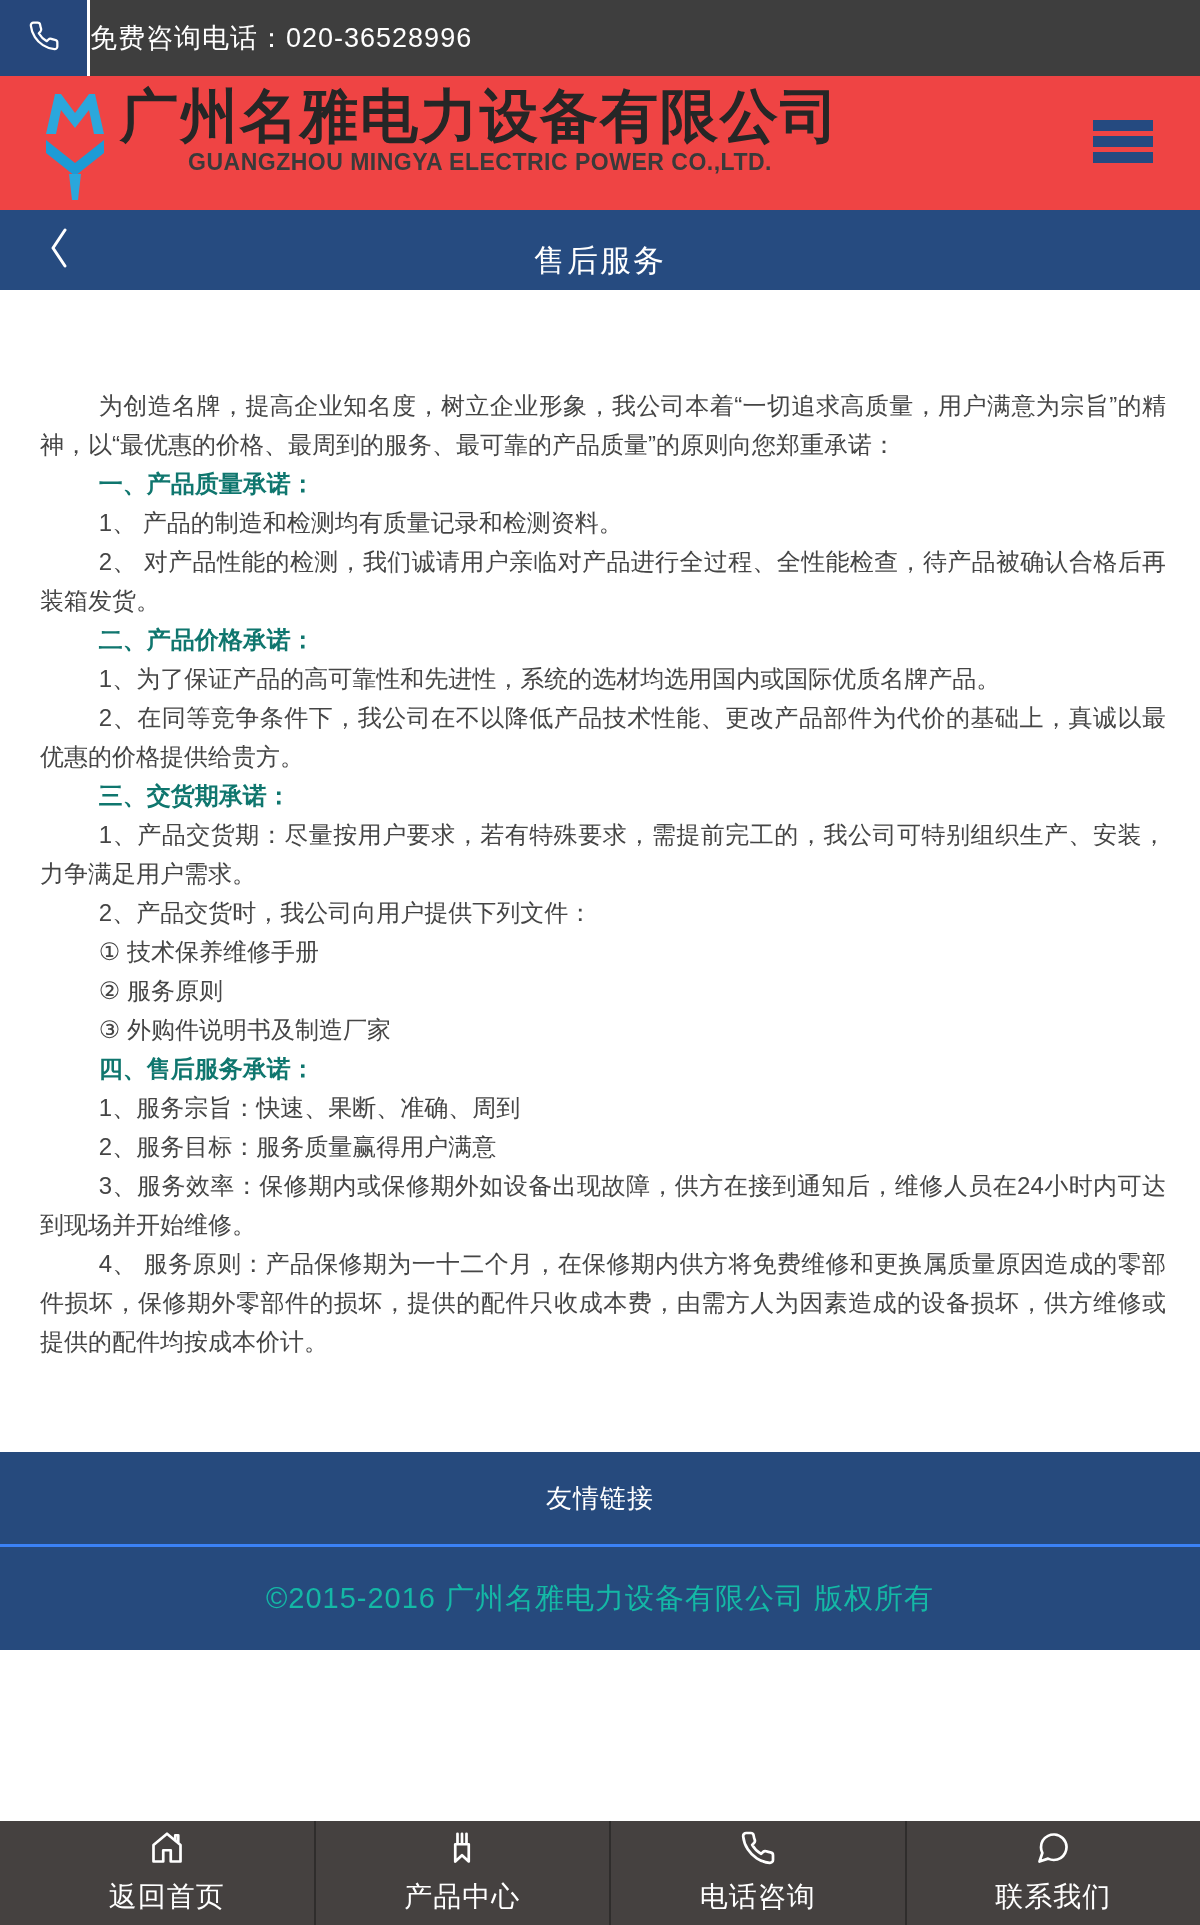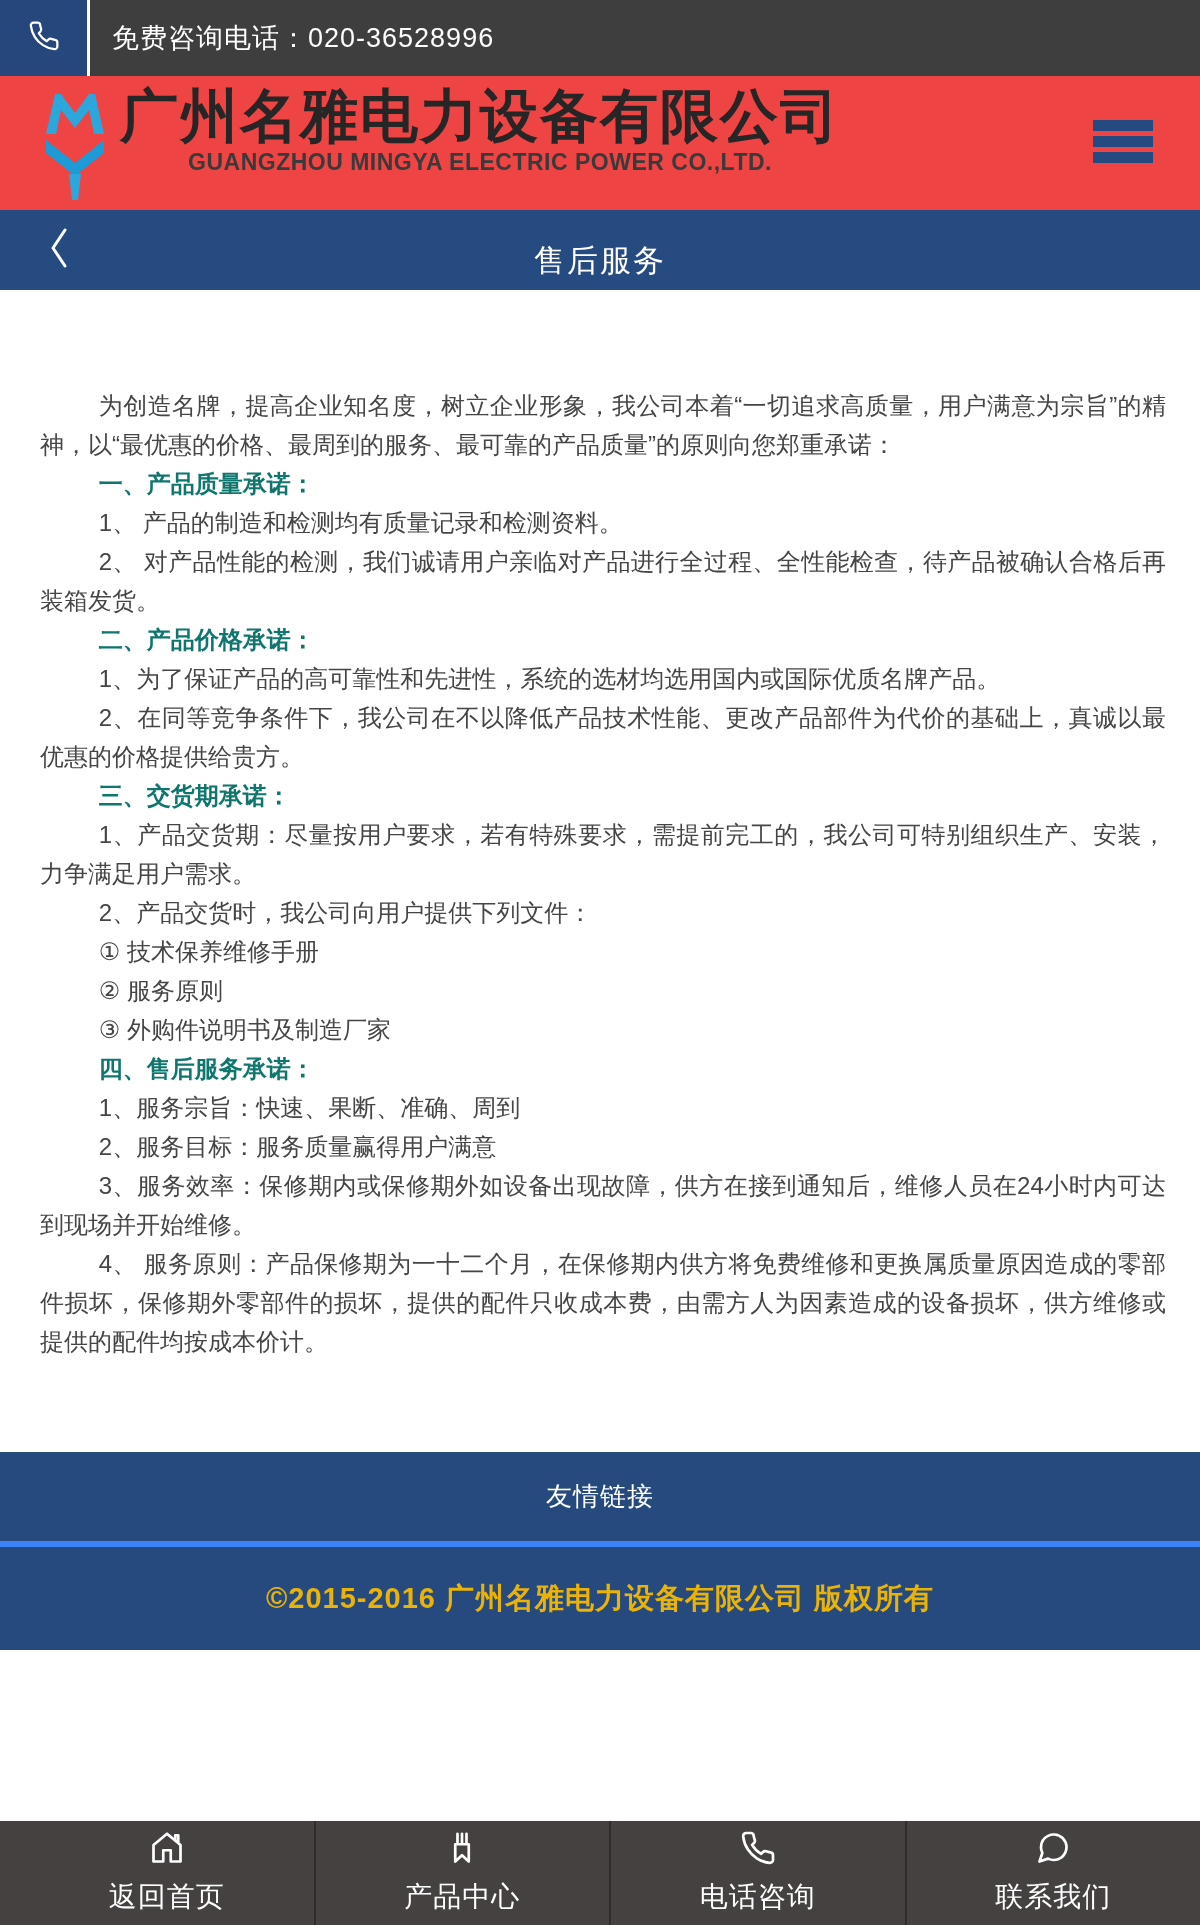--- a/index.html
+++ b/index.html
@@ -7,21 +7,21 @@
   body {
     font-family:"Liberation Sans","DejaVu Sans",sans-serif;
     background:#ffffff; width:1200px; height:1925px; overflow:hidden;
     display:flex; flex-direction:column;
   }
 
   
   .topbar { height:76px; background:#3e3e3e; display:flex; align-items:stretch; flex:0 0 auto; }
   .phone-box { width:90px; background:#26477b; display:flex; align-items:center; justify-content:center; border-right:3px solid #ffffff; cursor:pointer; }
   .phone-box svg { width:32px; height:32px; }
-  .topbar-text { color:#ffffff; font-size:27px; display:flex; align-items:center; padding-left:22px; letter-spacing:1px; }
+  .topbar-text { color:#ffffff; font-size:27px; display:flex; align-items:center; letter-spacing:1px; }
 
   
   .header { height:134px; background:#ef4444; position:relative; flex:0 0 auto;text-align:center; }
   .logo { position:absolute; left:44px; top:12px; width:62px; height:112px; }
   .brand { position:absolute; left:120px; top:8px; }
   .brand-cn { font-size:58px; font-weight:900; color:#262626; letter-spacing:2px; line-height:64px; white-space:nowrap; }
   .brand-en { font-size:23px; font-weight:700; color:#3a3a3a; letter-spacing:0.5px; line-height:28px; white-space:nowrap; }
   .hamburger { position:absolute; right:47px; top:44px; width:60px; height:43px; display:flex; flex-direction:column; justify-content:space-between; cursor:pointer; }
   .hamburger span { display:block; height:11px; background:#254a80; }
 
@@ -30,24 +30,24 @@
   .back-btn { position:absolute; left:30px; top:0; width:60px; height:80px; display:flex; align-items:center; justify-content:center; cursor:pointer; }
   .back-btn svg { width:26px; height:44px; }
   .page-title { color:#ffffff; font-size:31px; letter-spacing:2px;margin-top:21px; }
 
   
   .main { height:1162px; background:#ffffff; padding:96px 34px 0 40px; overflow:hidden; flex:0 0 auto; }
   .main p { font-size:24px; line-height:39px; color:#454545; text-indent:2.45em; text-align:justify; }
   .main p.bold { font-weight:700; color:#0f766e; }
 
   
-  .footer-links { height:95px; background:#264a7d; border-bottom:6px solid #3b82f6; display:flex; align-items:center; justify-content:center; flex:0 0 auto; }
+  .footer-links { height:95px; background:#264a7d; border-bottom:3px solid #3b82f6; display:flex; align-items:center; justify-content:center; flex:0 0 auto; }
   .footer-links-title { color:#ffffff; font-size:26px; letter-spacing:1px; }
   .footer-copy { height:103px; background:#264a7d; display:flex; align-items:center; justify-content:center; flex:0 0 auto; }
-  .copyright { color:#eab308; font-size:29px; letter-spacing:1px;font-weight:bold; }
+  .copyright { color:#14b8a6; font-size:29px; letter-spacing:1px; }
 
   .white-gap { height:171px; background:#ffffff; flex:0 0 auto; }
 
   
   .tabbar { height:104px; background:#454140; display:flex; flex:0 0 auto;padding-left:20px; }
   .tab { flex:1 1 0; display:flex; flex-direction:column; align-items:center; justify-content:center; gap:8px; cursor:pointer; border-right:2px solid #2f2d2c; }
   .tab:last-child { border-right:none; }
   .tab svg { width:36px; height:36px; }
   .tab-label { color:#ffffff; font-size:28px; letter-spacing:1px; }
 </style>

